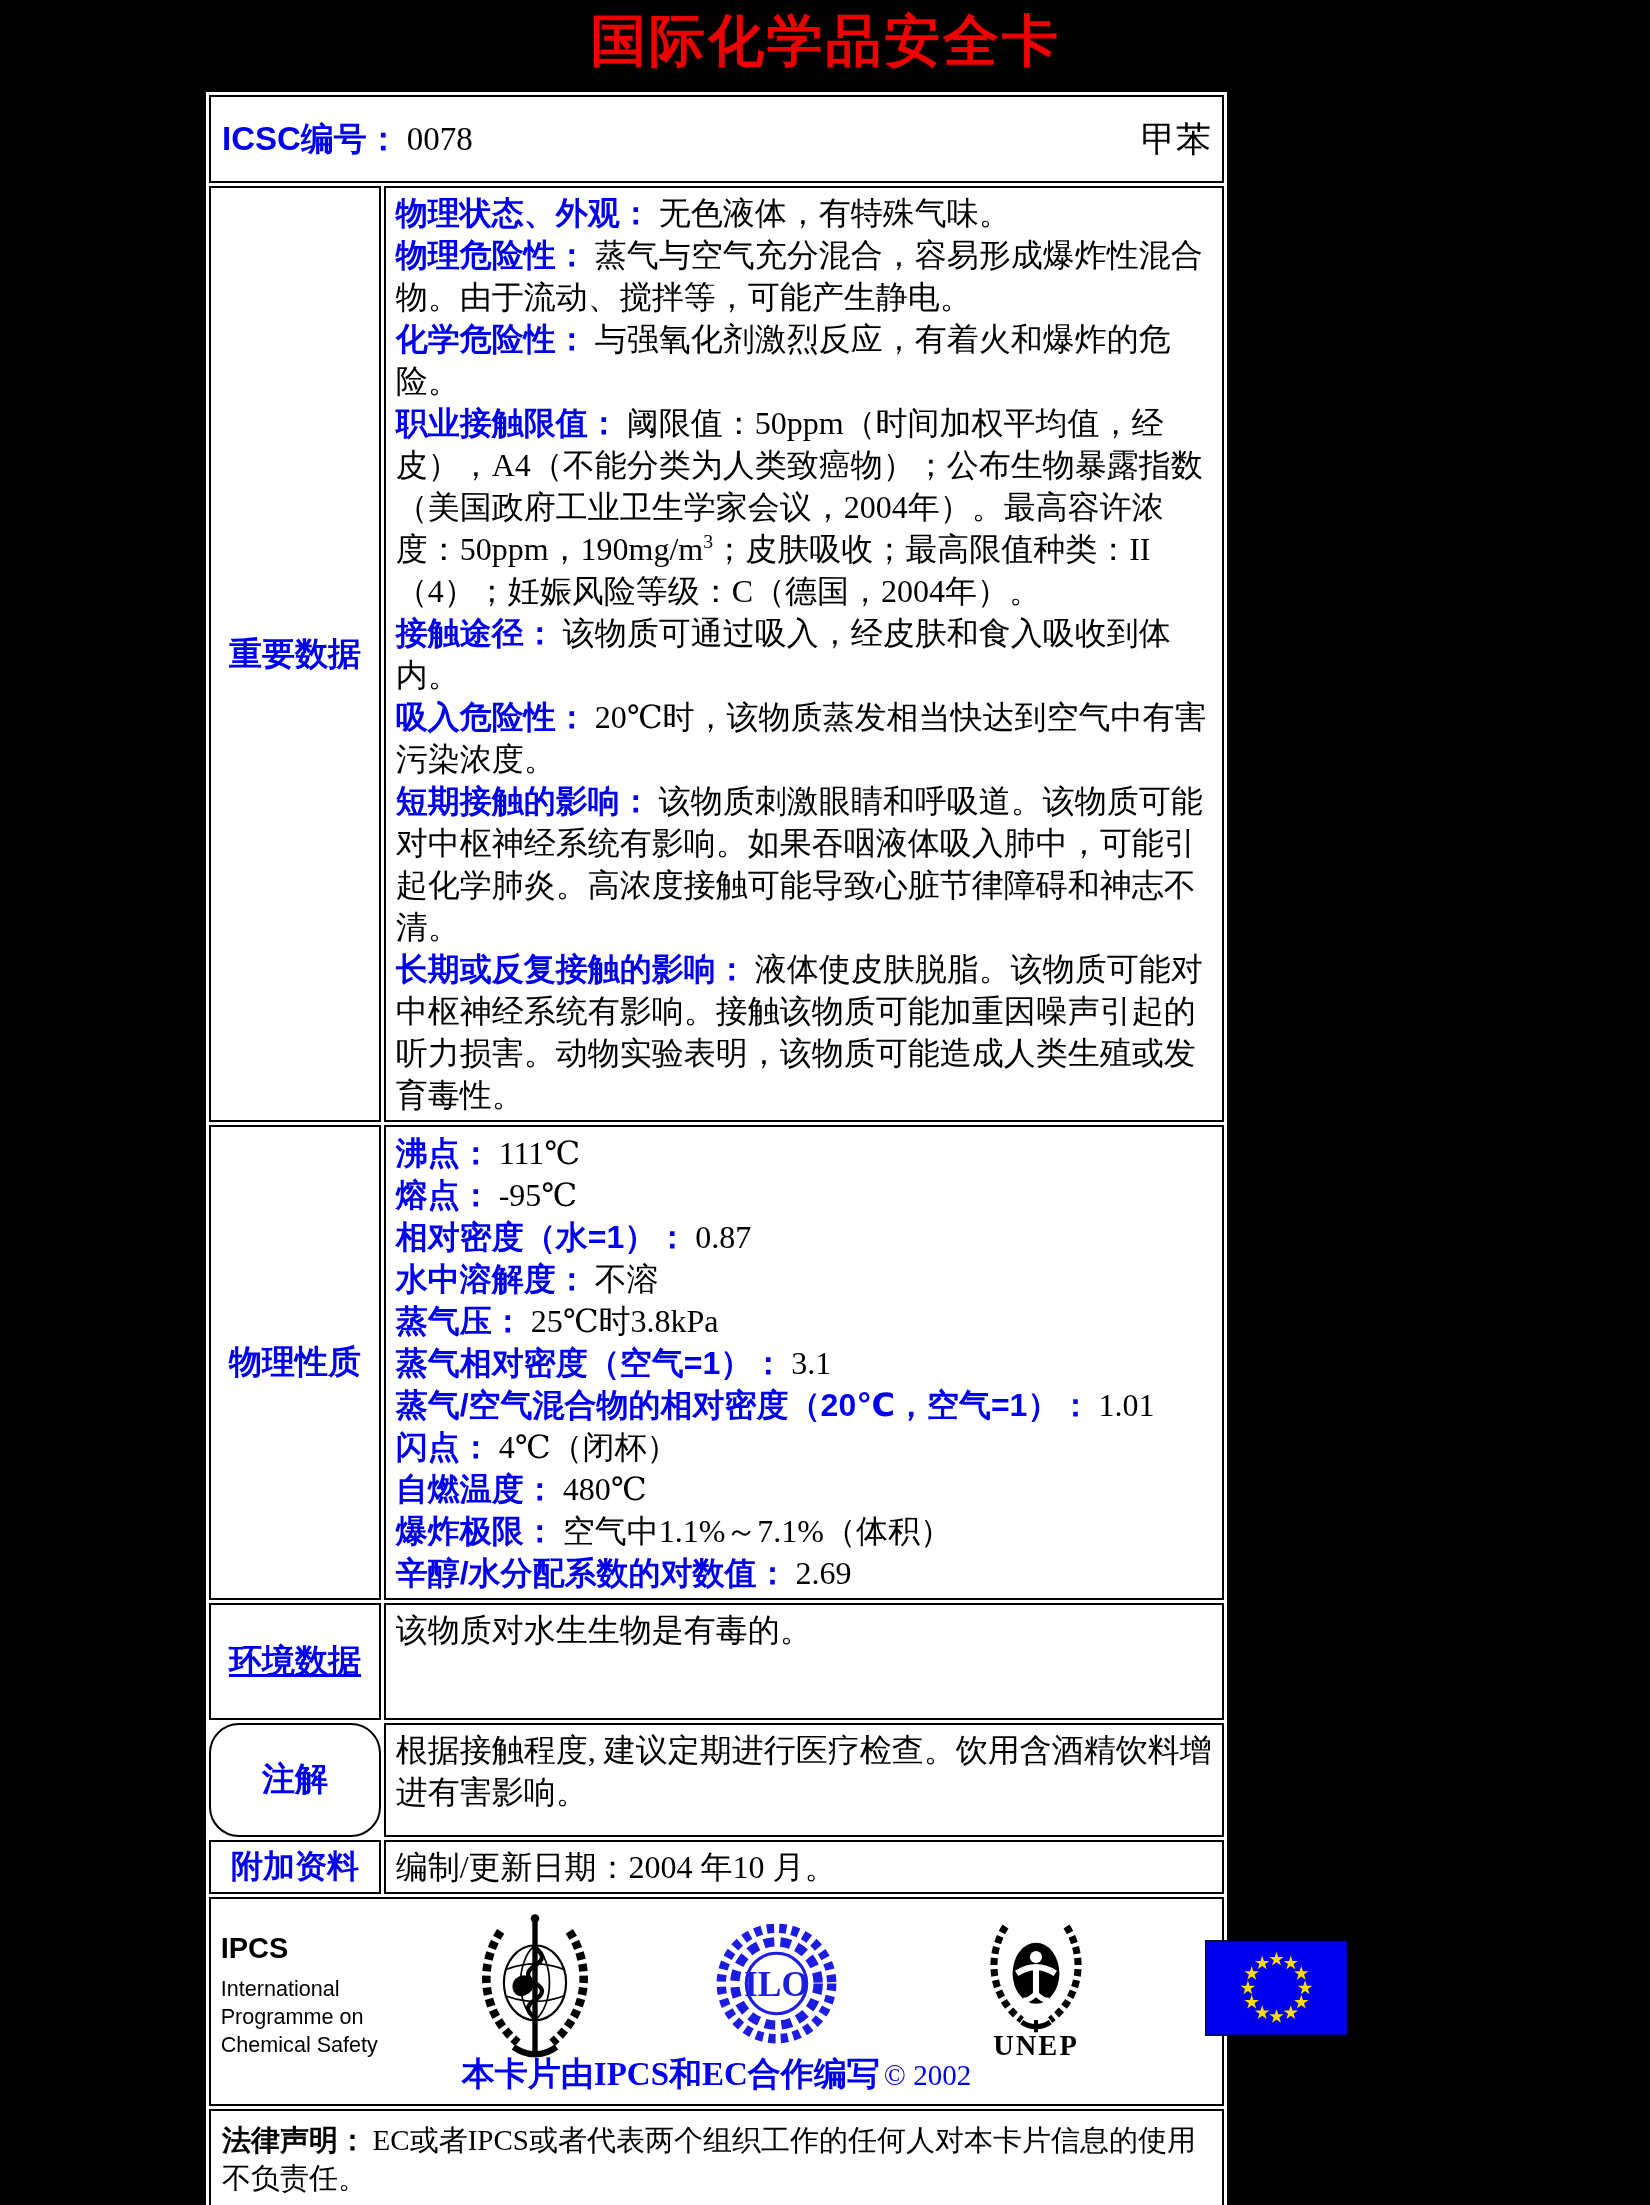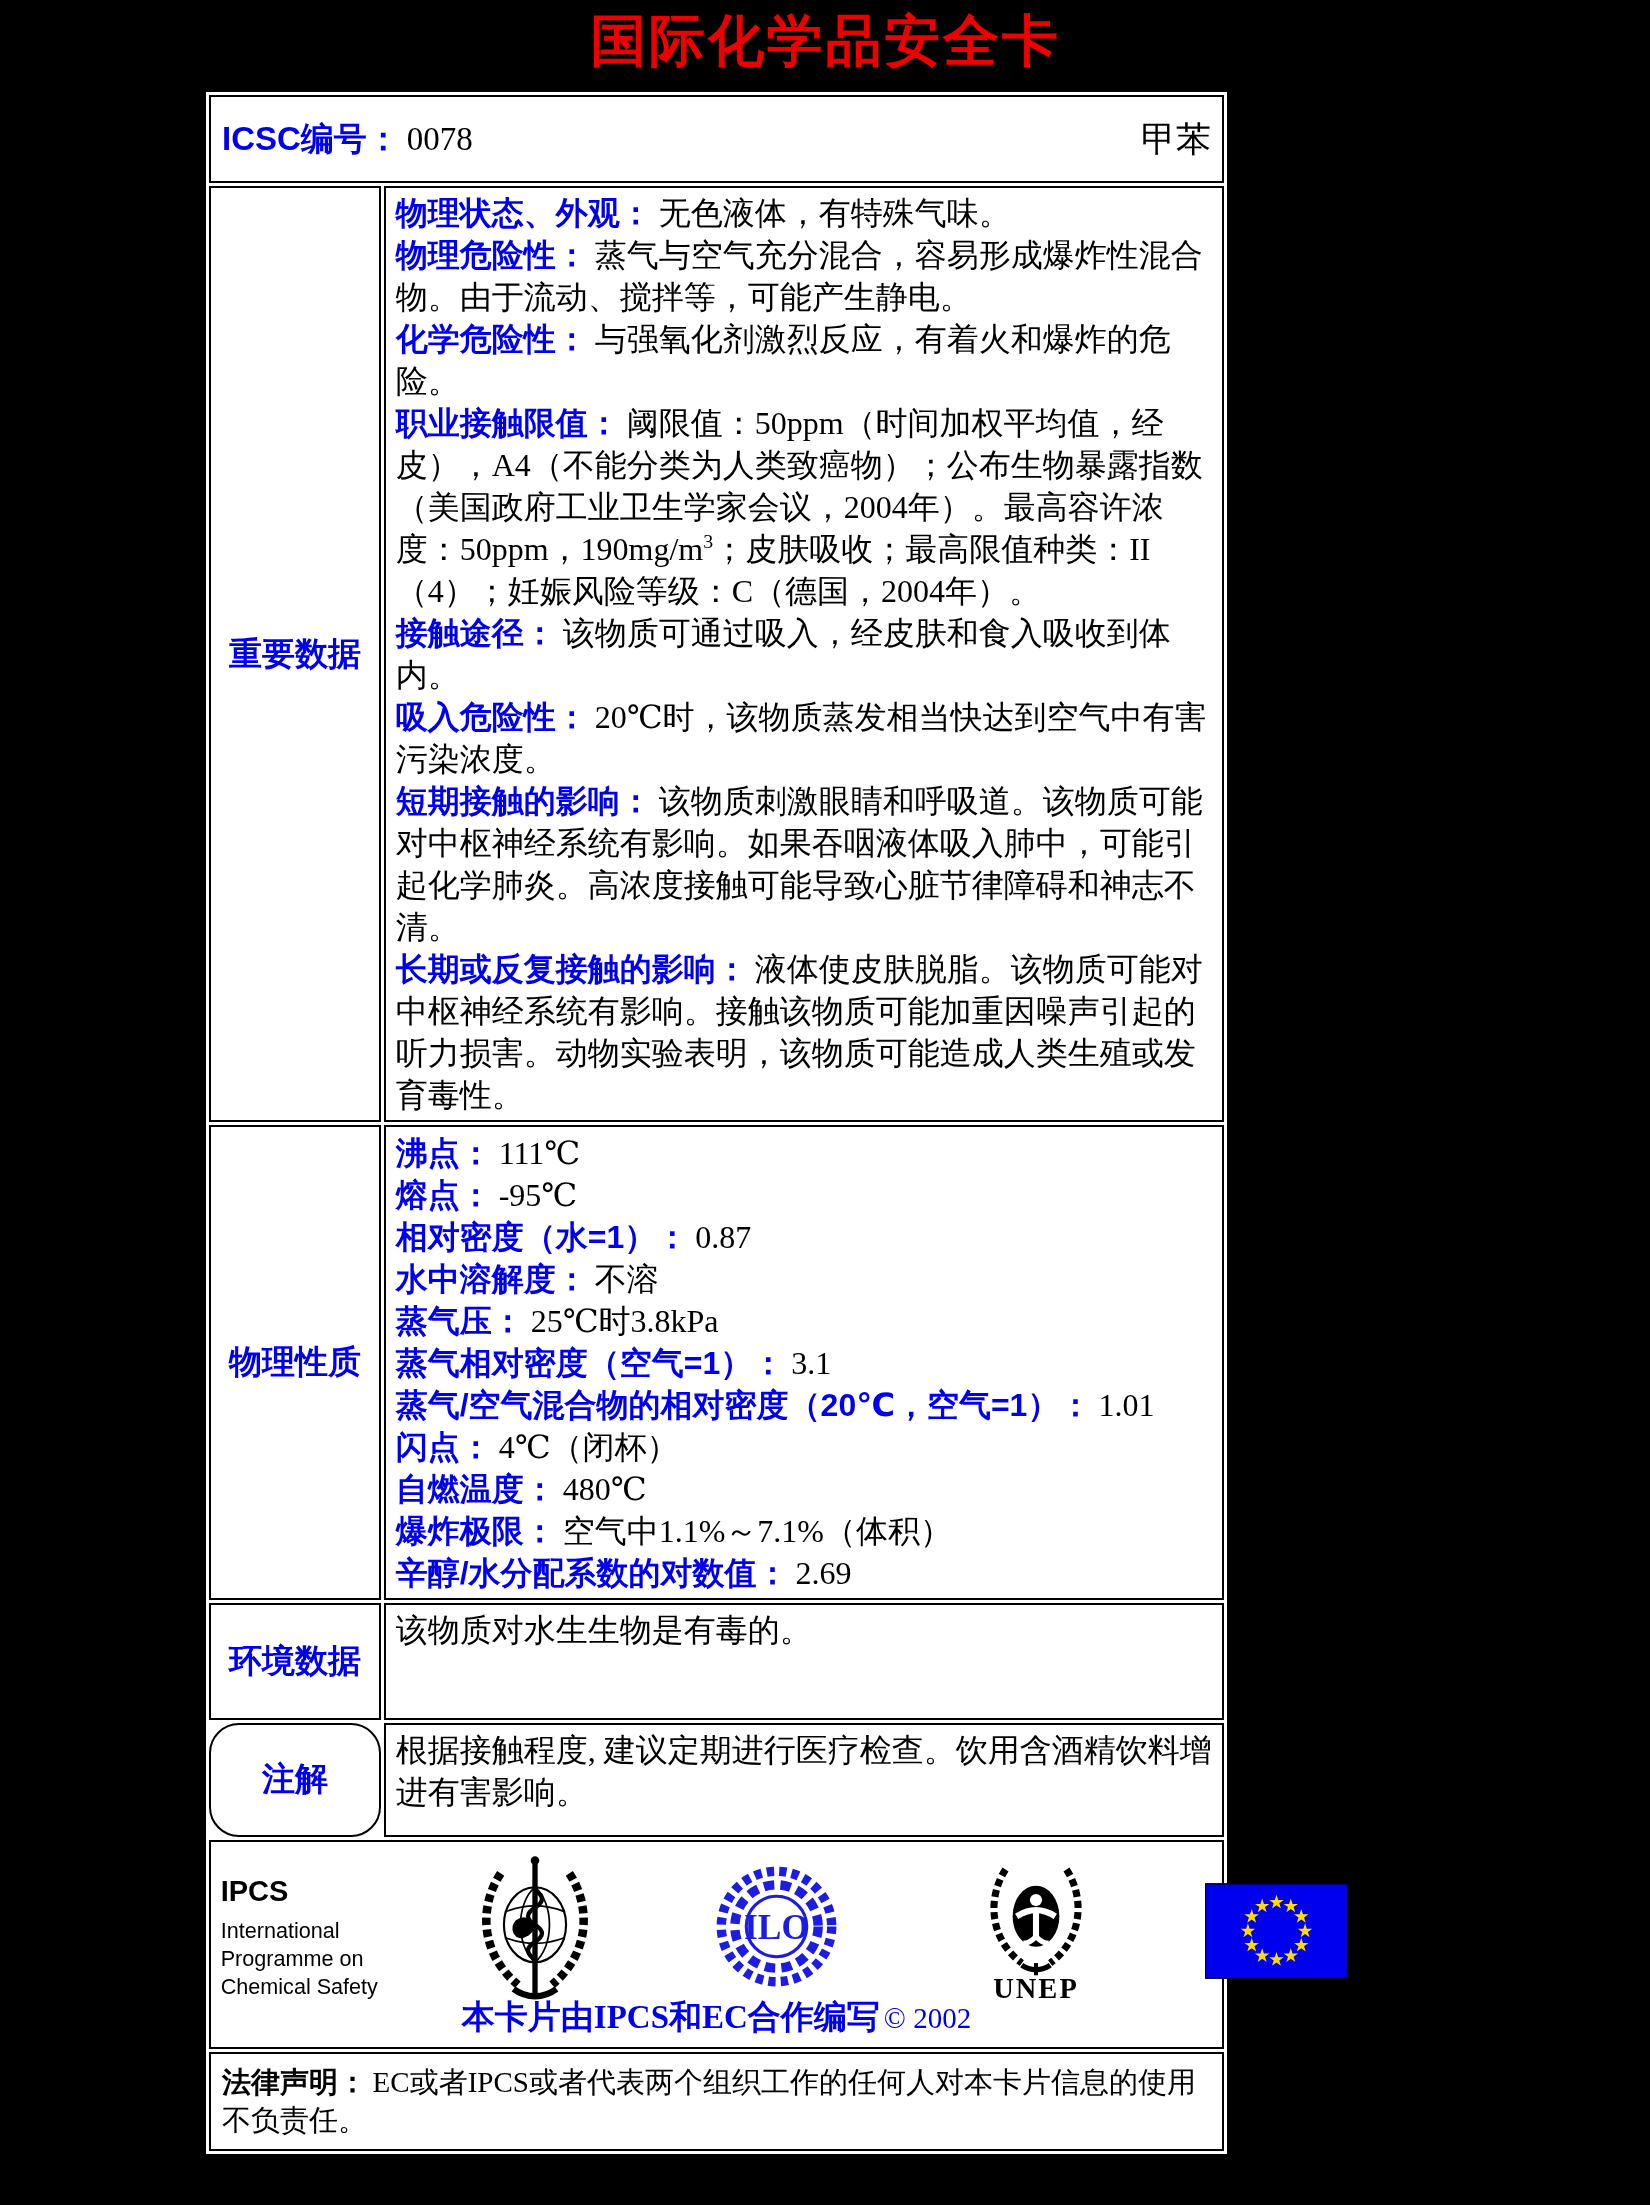--- a/index.html
+++ b/index.html
@@ -88,29 +88,33 @@
         <div class="item"><span class="lbl">蒸气相对密度（空气=1）：</span><span>3.1</span></div>
         <div class="item"><span class="lbl">蒸气/空气混合物的相对密度（20℃，空气=1）：</span><span>1.01</span></div>
         <div class="item"><span class="lbl">闪点：</span><span>4℃（闭杯）</span></div>
         <div class="item"><span class="lbl">自燃温度：</span><span>480℃</span></div>
         <div class="item"><span class="lbl">爆炸极限：</span><span>空气中1.1%～7.1%（体积）</span></div>
         <div class="item"><span class="lbl">辛醇/水分配系数的对数值：</span><span>2.69</span></div>
       </td>
     </tr>
 
     <tr>
-      <td class="rowlabel" style="height:111px;">环境数据</td>
+      <td class="rowlabel" style="height:111px;text-decoration:underline;">环境数据</td>
       <td class="content">该物质对水生生物是有毒的。</td>
     </tr>
 
     <tr>
       <td class="rowlabel" style="height:108px;border-radius:30px;">注解</td>
       <td class="content">根据接触程度, 建议定期进行医疗检查。饮用含酒精饮料增进有害影响。</td>
     </tr>
 
+    <tr>
+      <td class="rowlabel" style="height:39px;font-size:32px;">附加资料</td>
+      <td class="content">编制/更新日期：2004 年10 月。</td>
+    </tr>
 
     <tr>
       <td class="logos-cell" colspan="2">
 
         <div class="ipcs-block">
           <div class="ipcs-acronym">IPCS</div>
           <div class="ipcs-line">International</div>
           <div class="ipcs-line">Programme on</div>
           <div class="ipcs-line">Chemical Safety</div>
         </div>

